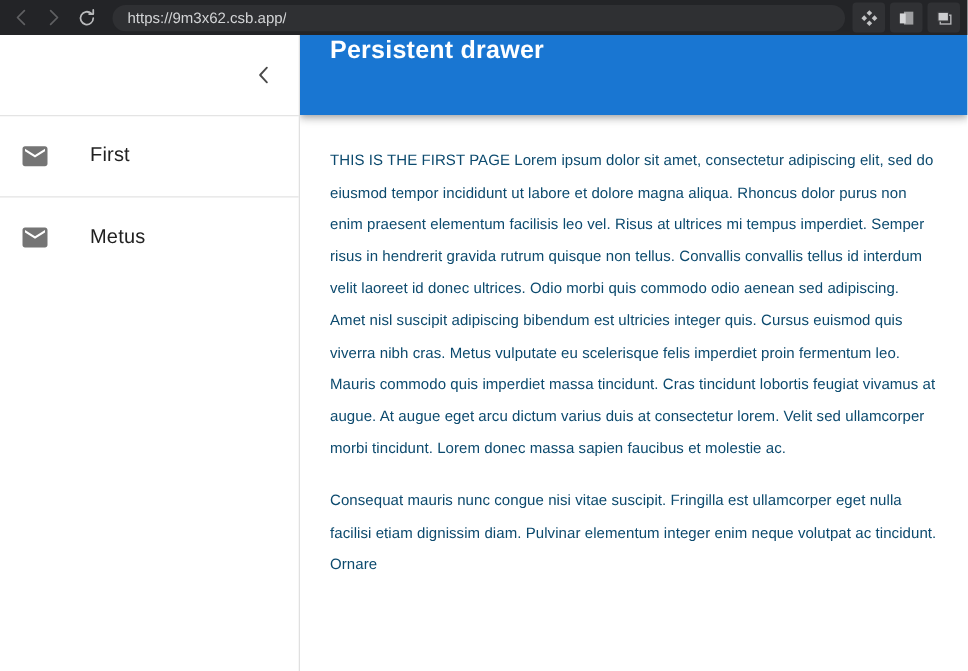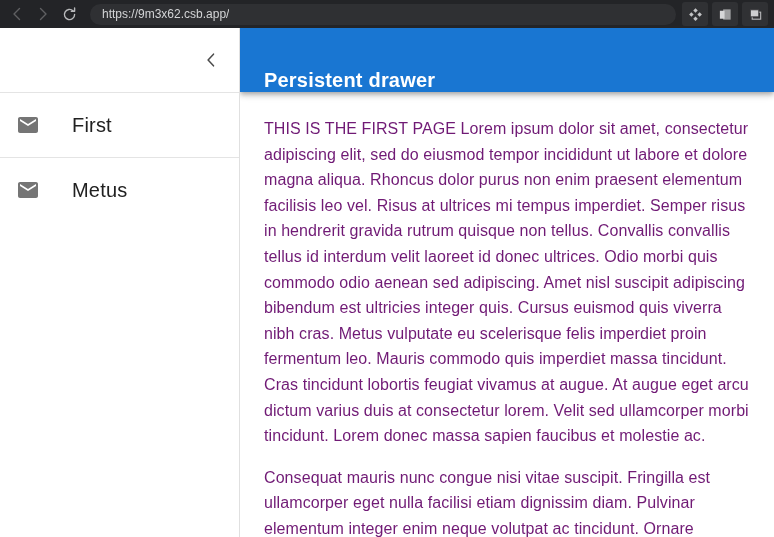--- a/index.html
+++ b/index.html
@@ -130,21 +130,21 @@
     box-sizing: border-box;
   }
   .list-icon {
     width: 56px;
     flex: 0 0 auto;
     display: flex;
     align-items: center;
   }
   .list-icon svg { display: block; }
   .list-label {
-    font-size: 20px;
+    font-size: 16px;
     color: #212121;
     line-height: 24px;
     letter-spacing: 0.01em;
   }
   .list-divider {
     height: 1px;
     background: #e4e4e4;
     margin: 8px 0;
   }
 
@@ -153,21 +153,21 @@
     position: absolute;
     top: 0; left: 240px;
     width: 534px;
     height: 509px;
     background: #ffffff;
   }
   .appbar {
     height: 64px;
     background: #1976d2;
     display: flex;
-    align-items: flex-end;
+    align-items: flex-start;
     padding: 0 24px;
     box-sizing: border-box;
     box-shadow: 0 2px 4px -1px rgba(0,0,0,0.2),
                 0 4px 5px 0 rgba(0,0,0,0.14),
                 0 1px 10px 0 rgba(0,0,0,0.12);
     position: relative;
     z-index: 1;
   }
   .appbar-title {
     color: #ffffff;
@@ -175,23 +175,23 @@
     font-weight: bold;
     line-height: 24px;
     letter-spacing: 0.01em;
   }
   .content-body {
     padding: 24px;
     box-sizing: border-box;
   }
   .content-body p {
     margin: 0 0 16px 0;
-    font-size: 16px;
+    font-size: 12px;
     line-height: 25.6px;
-    color: #701a75;
+    color: #0c4a6e;
     letter-spacing: 0.005em;
   }
   .content-body p:last-child { margin-bottom: 0; }
 </style>
 </head>
 <body>
 
 <div class="browser-bar">
 
   <div class="nav-btn">

